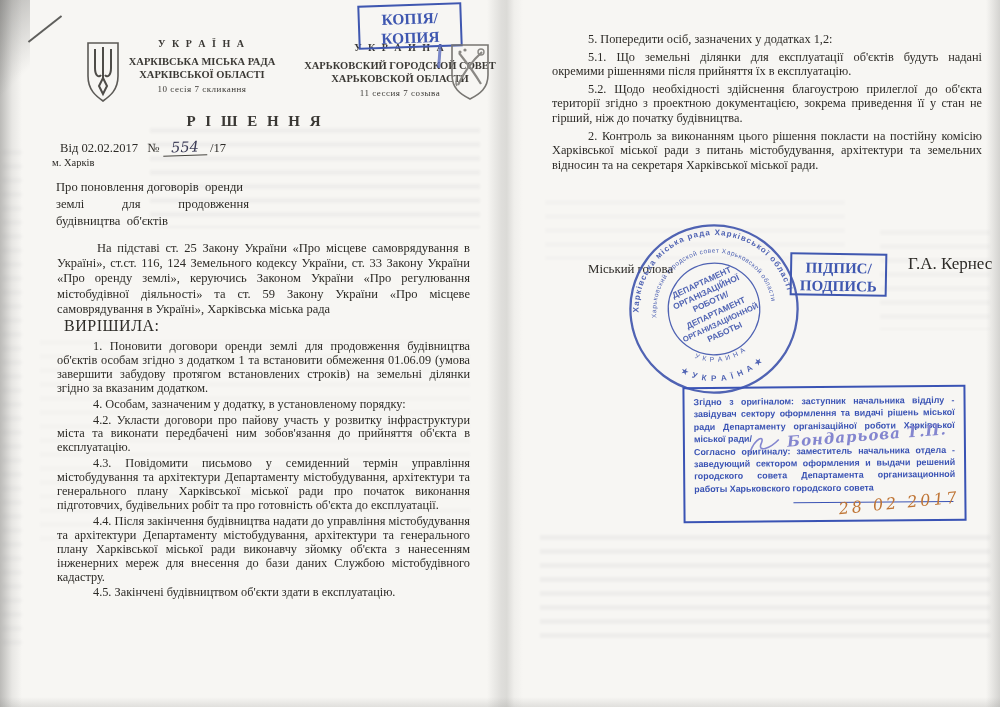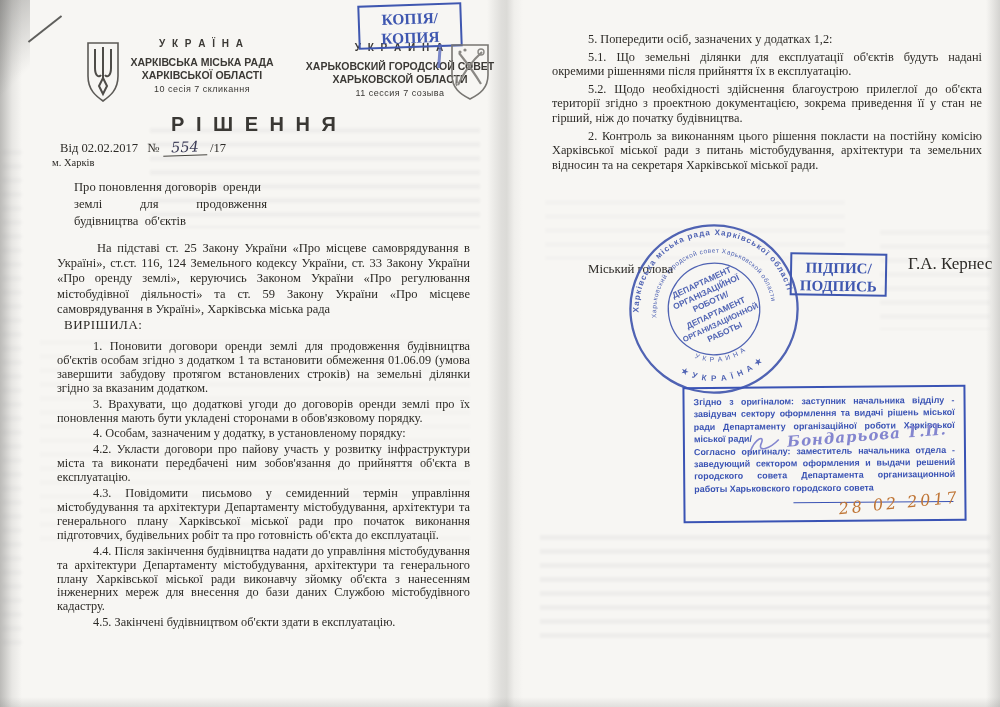--- a/index.html
+++ b/index.html
@@ -10,48 +10,48 @@
   #edge-left{left:0;top:0;width:22px;height:707px;background:linear-gradient(90deg,rgba(90,90,88,.38),rgba(120,120,118,.12) 55%,transparent);}
   #corner-tl{left:0;top:0;width:30px;height:110px;background:linear-gradient(135deg,rgba(70,70,68,.35),transparent 70%);}
   #gutter{left:487px;top:0;width:36px;height:707px;background:linear-gradient(90deg,transparent,rgba(95,95,92,.16) 40%,rgba(120,120,116,.22) 55%,rgba(150,150,146,.08) 75%,transparent);}
   #edge-right{right:0;top:0;width:14px;height:707px;background:linear-gradient(270deg,rgba(120,120,118,.28),transparent);}
   #edge-bottom{left:0;bottom:0;width:1000px;height:10px;background:linear-gradient(0deg,rgba(120,120,118,.18),transparent);}
 
   .bleed{position:absolute;filter:blur(1.1px);
          background:repeating-linear-gradient(180deg,rgba(125,128,138,.14) 0px,rgba(125,128,138,.14) 5px,transparent 5px,transparent 14px);}
 
   
-  .hdr-block{position:absolute;text-align:center;font-family:Liberation Sans, sans-serif;color:#3b3935;}
+  .hdr-block{position:absolute;text-align:center;font-family:Liberation Serif, serif;color:#3b3935;}
   .hdr-country{font-size:10px;font-weight:bold;letter-spacing:2px;}
   .hdr-org{font-size:10.5px;font-weight:bold;line-height:12.5px;margin-top:7px;}
   .hdr-session{font-size:9px;margin-top:3px;letter-spacing:.5px;}
 
   .emblem{position:absolute;}
 
   #copy-stamp{position:absolute;left:358px;top:4px;width:104px;height:44px;border:2.5px solid #3f57b0;
               transform:rotate(-2deg);color:#3f57b0;font-weight:bold;font-size:15.5px;line-height:19px;
               text-align:center;padding-top:3px;box-sizing:border-box;background:rgba(255,255,255,.0);}
   #copy-artifact{position:absolute;left:438px;top:44px;width:2.5px;height:24px;background:#5a6cbd;transform:rotate(4deg);opacity:.8;}
 
   #pen-mark{position:absolute;left:24px;top:28px;width:42px;height:0;border-top:2.5px solid #5f5f5c;transform:rotate(-38deg);}
 
   #decision-title{position:absolute;left:100px;top:113px;width:310px;text-align:center;
-                  font-family:Liberation Sans, sans-serif;font-size:20px;font-weight:600;letter-spacing:3px;color:#3a3834;}
+                  font-family:Liberation Serif, serif;font-size:15px;font-weight:600;letter-spacing:3px;color:#3a3834;}
 
   #date-line{position:absolute;left:60px;top:139px;font-size:12.6px;}
   #doc-number{display:inline-block;font-style:italic;font-size:14.5px;color:#3a3a55;
               border-bottom:1.2px solid #46443f;min-width:44px;text-align:center;transform:rotate(-2deg);font-family:"DejaVu Serif",serif;}
   #city-label{position:absolute;left:52px;top:157px;font-size:10.5px;}
 
-  #subject-block{position:absolute;left:74px;top:179px;font-size:12.6px;line-height:17px;white-space:pre-wrap;}
+  #subject-block{position:absolute;left:56px;top:179px;font-size:12.6px;line-height:17px;white-space:pre-wrap;}
 
   .para{margin:0 0 2px 0;text-align:justify;text-indent:36px;font-size:12.3px;line-height:13.9px;}
   #preamble{position:absolute;left:57px;top:241px;width:413px;}
   #preamble .para{font-size:12.5px;line-height:15.2px;text-indent:40px;}
-  #resolved-label{position:absolute;left:64px;top:317px;font-size:13px;letter-spacing:.5px;}
+  #resolved-label{position:absolute;left:64px;top:317px;font-size:16px;letter-spacing:.5px;}
   #items-left{position:absolute;left:57px;top:340px;width:413px;}
   #items-right{position:absolute;left:552px;top:32px;width:430px;}
   #items-right .para{margin-bottom:3px;line-height:14.6px;}
 
   #mayor-role{position:absolute;left:588px;top:262px;font-size:12.8px;}
   #mayor-name{position:absolute;left:908px;top:254px;font-size:17px;}
 
   #signature-stamp{position:absolute;left:790px;top:253px;width:97px;height:43px;border:2.5px solid #3f57b0;
                    transform:rotate(1deg);color:#3f57b0;font-weight:bold;font-size:15px;line-height:18px;
                    text-align:center;padding-top:4px;box-sizing:border-box;}
@@ -151,21 +151,20 @@
 будівництва  об'єктів</div>
 
     <div id="preamble">
       <p class="para">На підставі ст. 25 Закону України «Про місцеве самоврядування в Україні», ст.ст. 116, 124 Земельного кодексу України, ст. 33 Закону України «Про оренду землі», керуючись Законом України «Про регулювання містобудівної діяльності» та ст. 59 Закону України «Про місцеве самоврядування в Україні»,  Харківська міська рада</p>
     </div>
 
     <div id="resolved-label">ВИРІШИЛА:</div>
 
     <div id="items-left">
       <p class="para">1. Поновити договори оренди землі для продовження будівництва об'єктів особам  згідно з додатком 1 та встановити обмеження 01.06.09 (умова завершити забудову протягом встановлених строків) на земельні ділянки згідно за вказаним додатком.</p>
-      <p class="para">3. Врахувати, що додаткові угоди до договорів оренди землі про їх поновлення мають бути укладені сторонами в обов'язковому порядку.</p>
       <p class="para">4. Особам, зазначеним у додатку,  в установленому порядку:</p>
       <p class="para">4.2. Укласти  договори про пайову участь у розвитку  інфраструктури міста та виконати передбачені ним зобов'язання до прийняття об'єкта в експлуатацію.</p>
       <p class="para">4.3. Повідомити  письмово  у  семиденний  термін  управління містобудування та  архітектури Департаменту  містобудування, архітектури та генерального  плану  Харківської  міської  ради   про  початок  виконання підготовчих, будівельних робіт та  про готовність об'єкта до експлуатації.</p>
       <p class="para">4.4. Після закінчення будівництва надати до управління містобудування та архітектури Департаменту містобудування, архітектури та генерального плану Харківської міської ради  виконавчу зйомку об'єкта з нанесенням інженерних мереж для внесення до бази даних Службою містобудівного кадастру.</p>
       <p class="para">4.5. Закінчені будівництвом  об'єкти  здати в експлуатацію.</p>
     </div>
   </div>
 
   <div>
 

